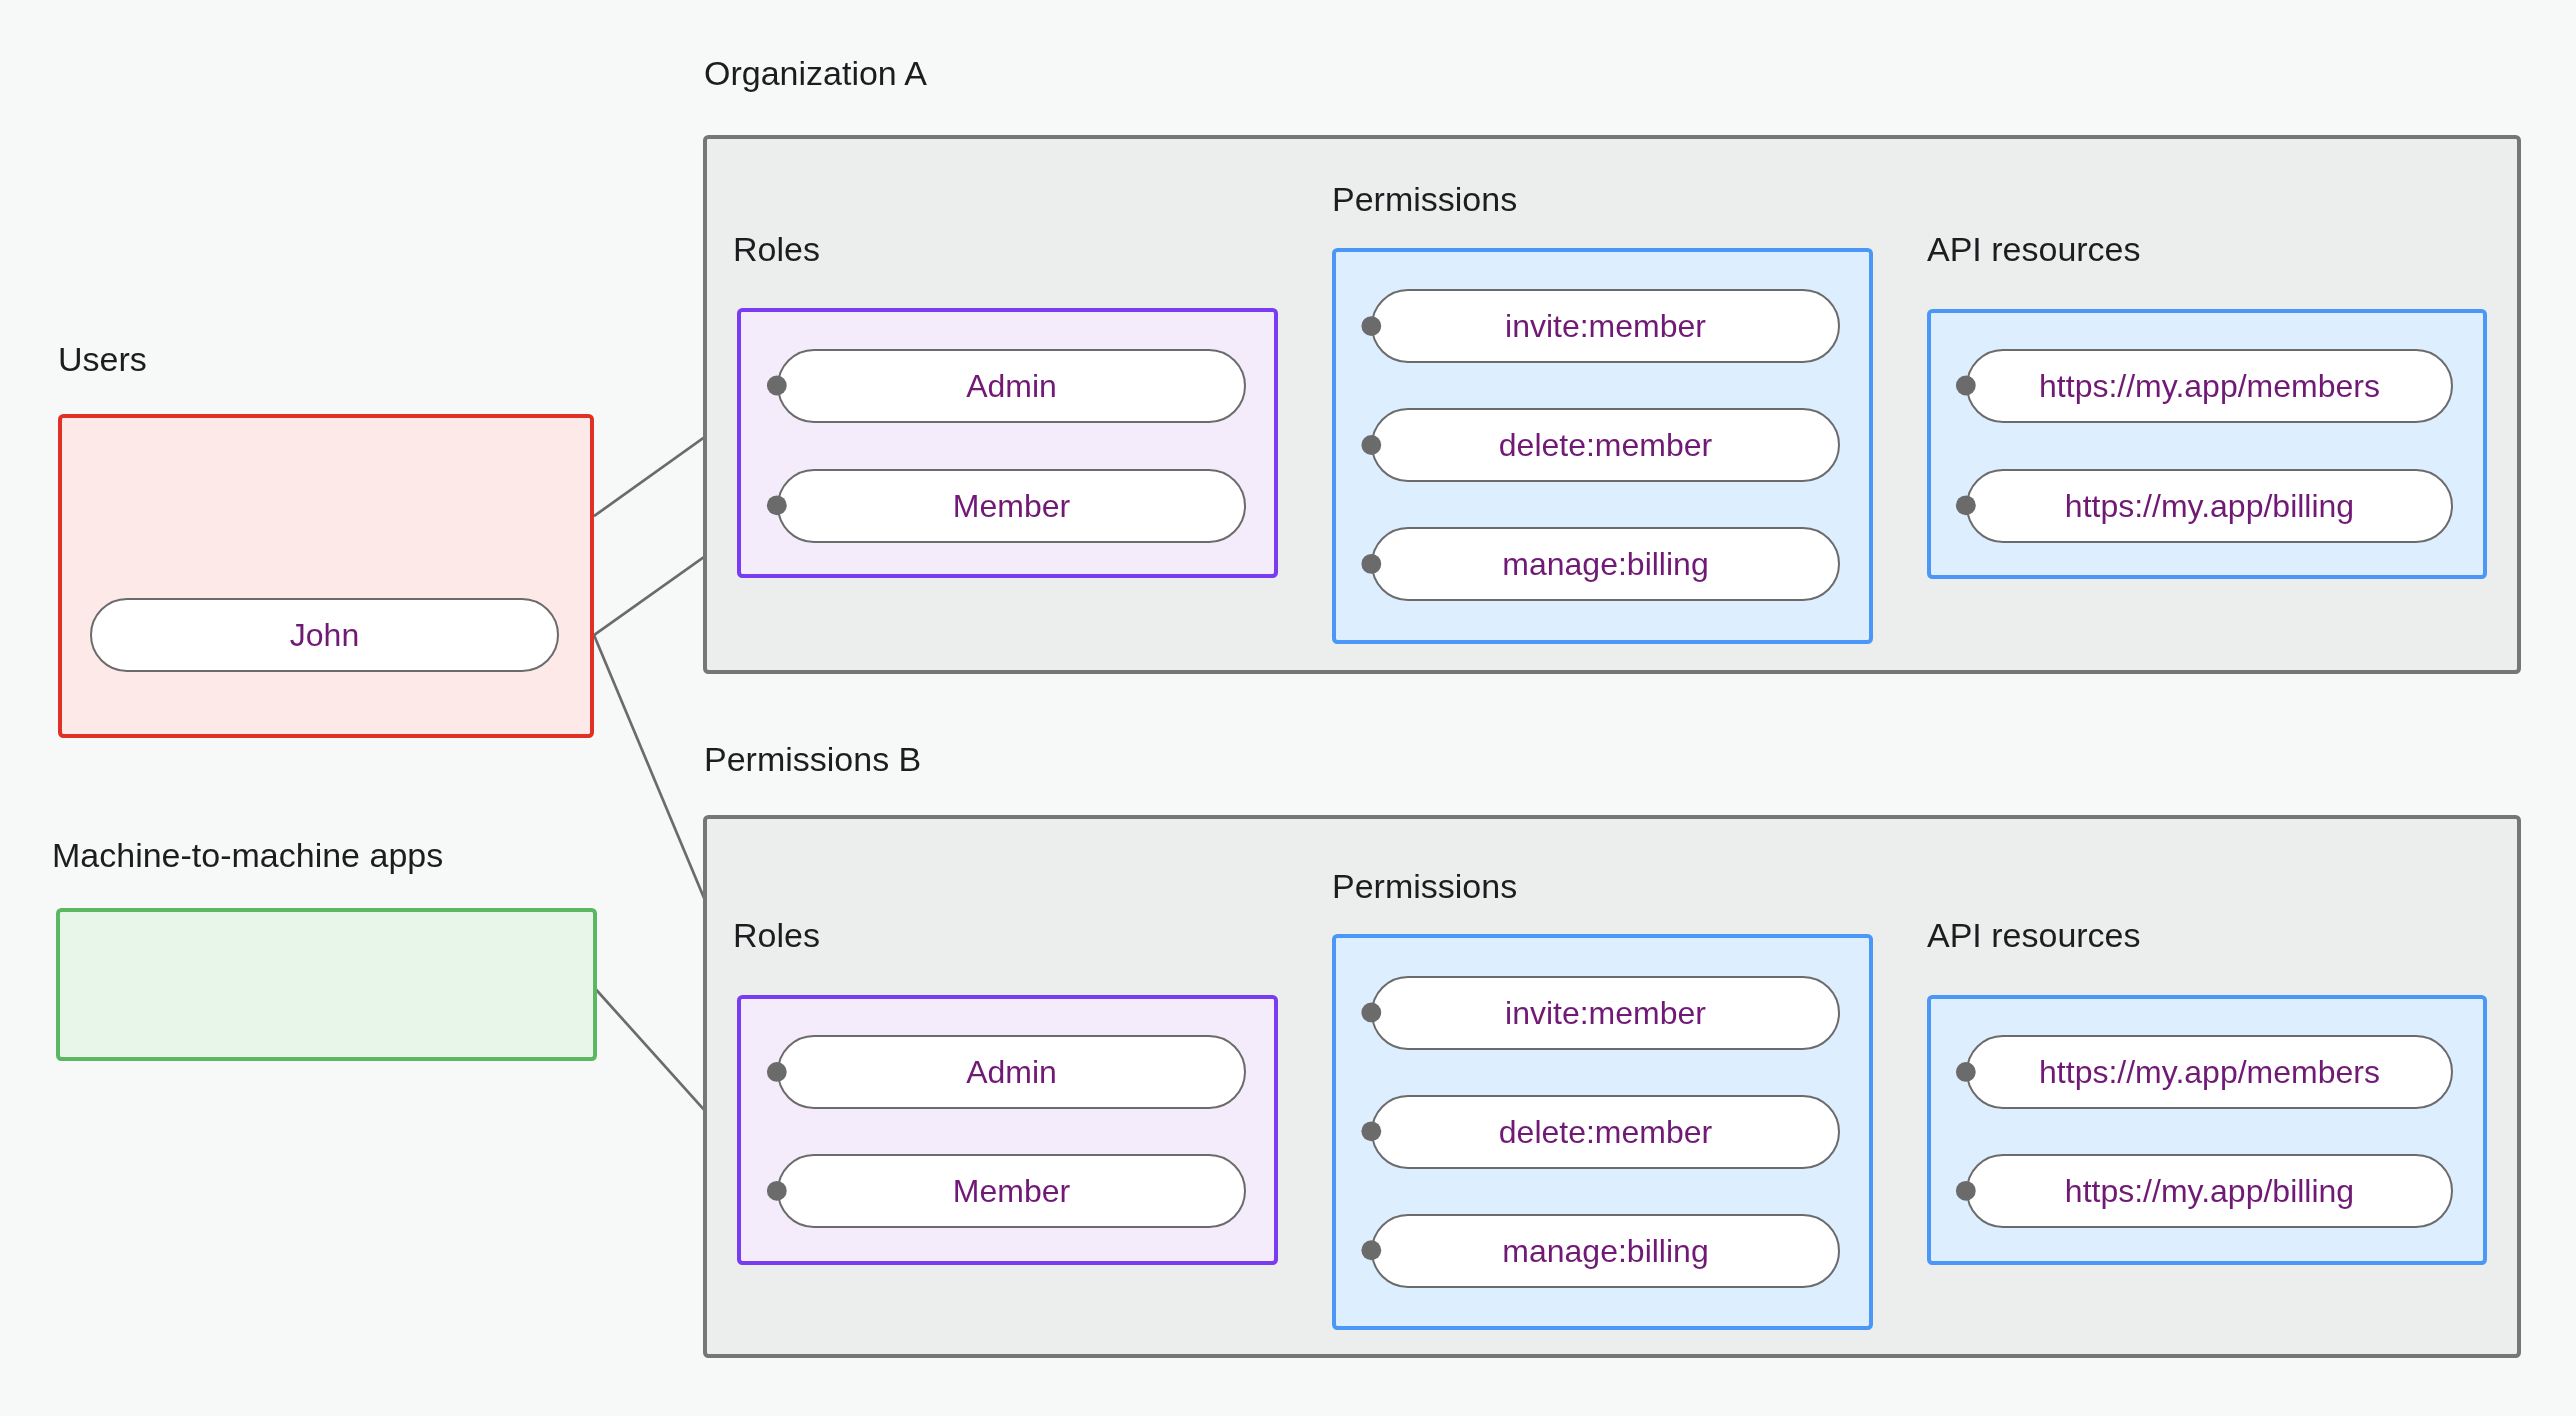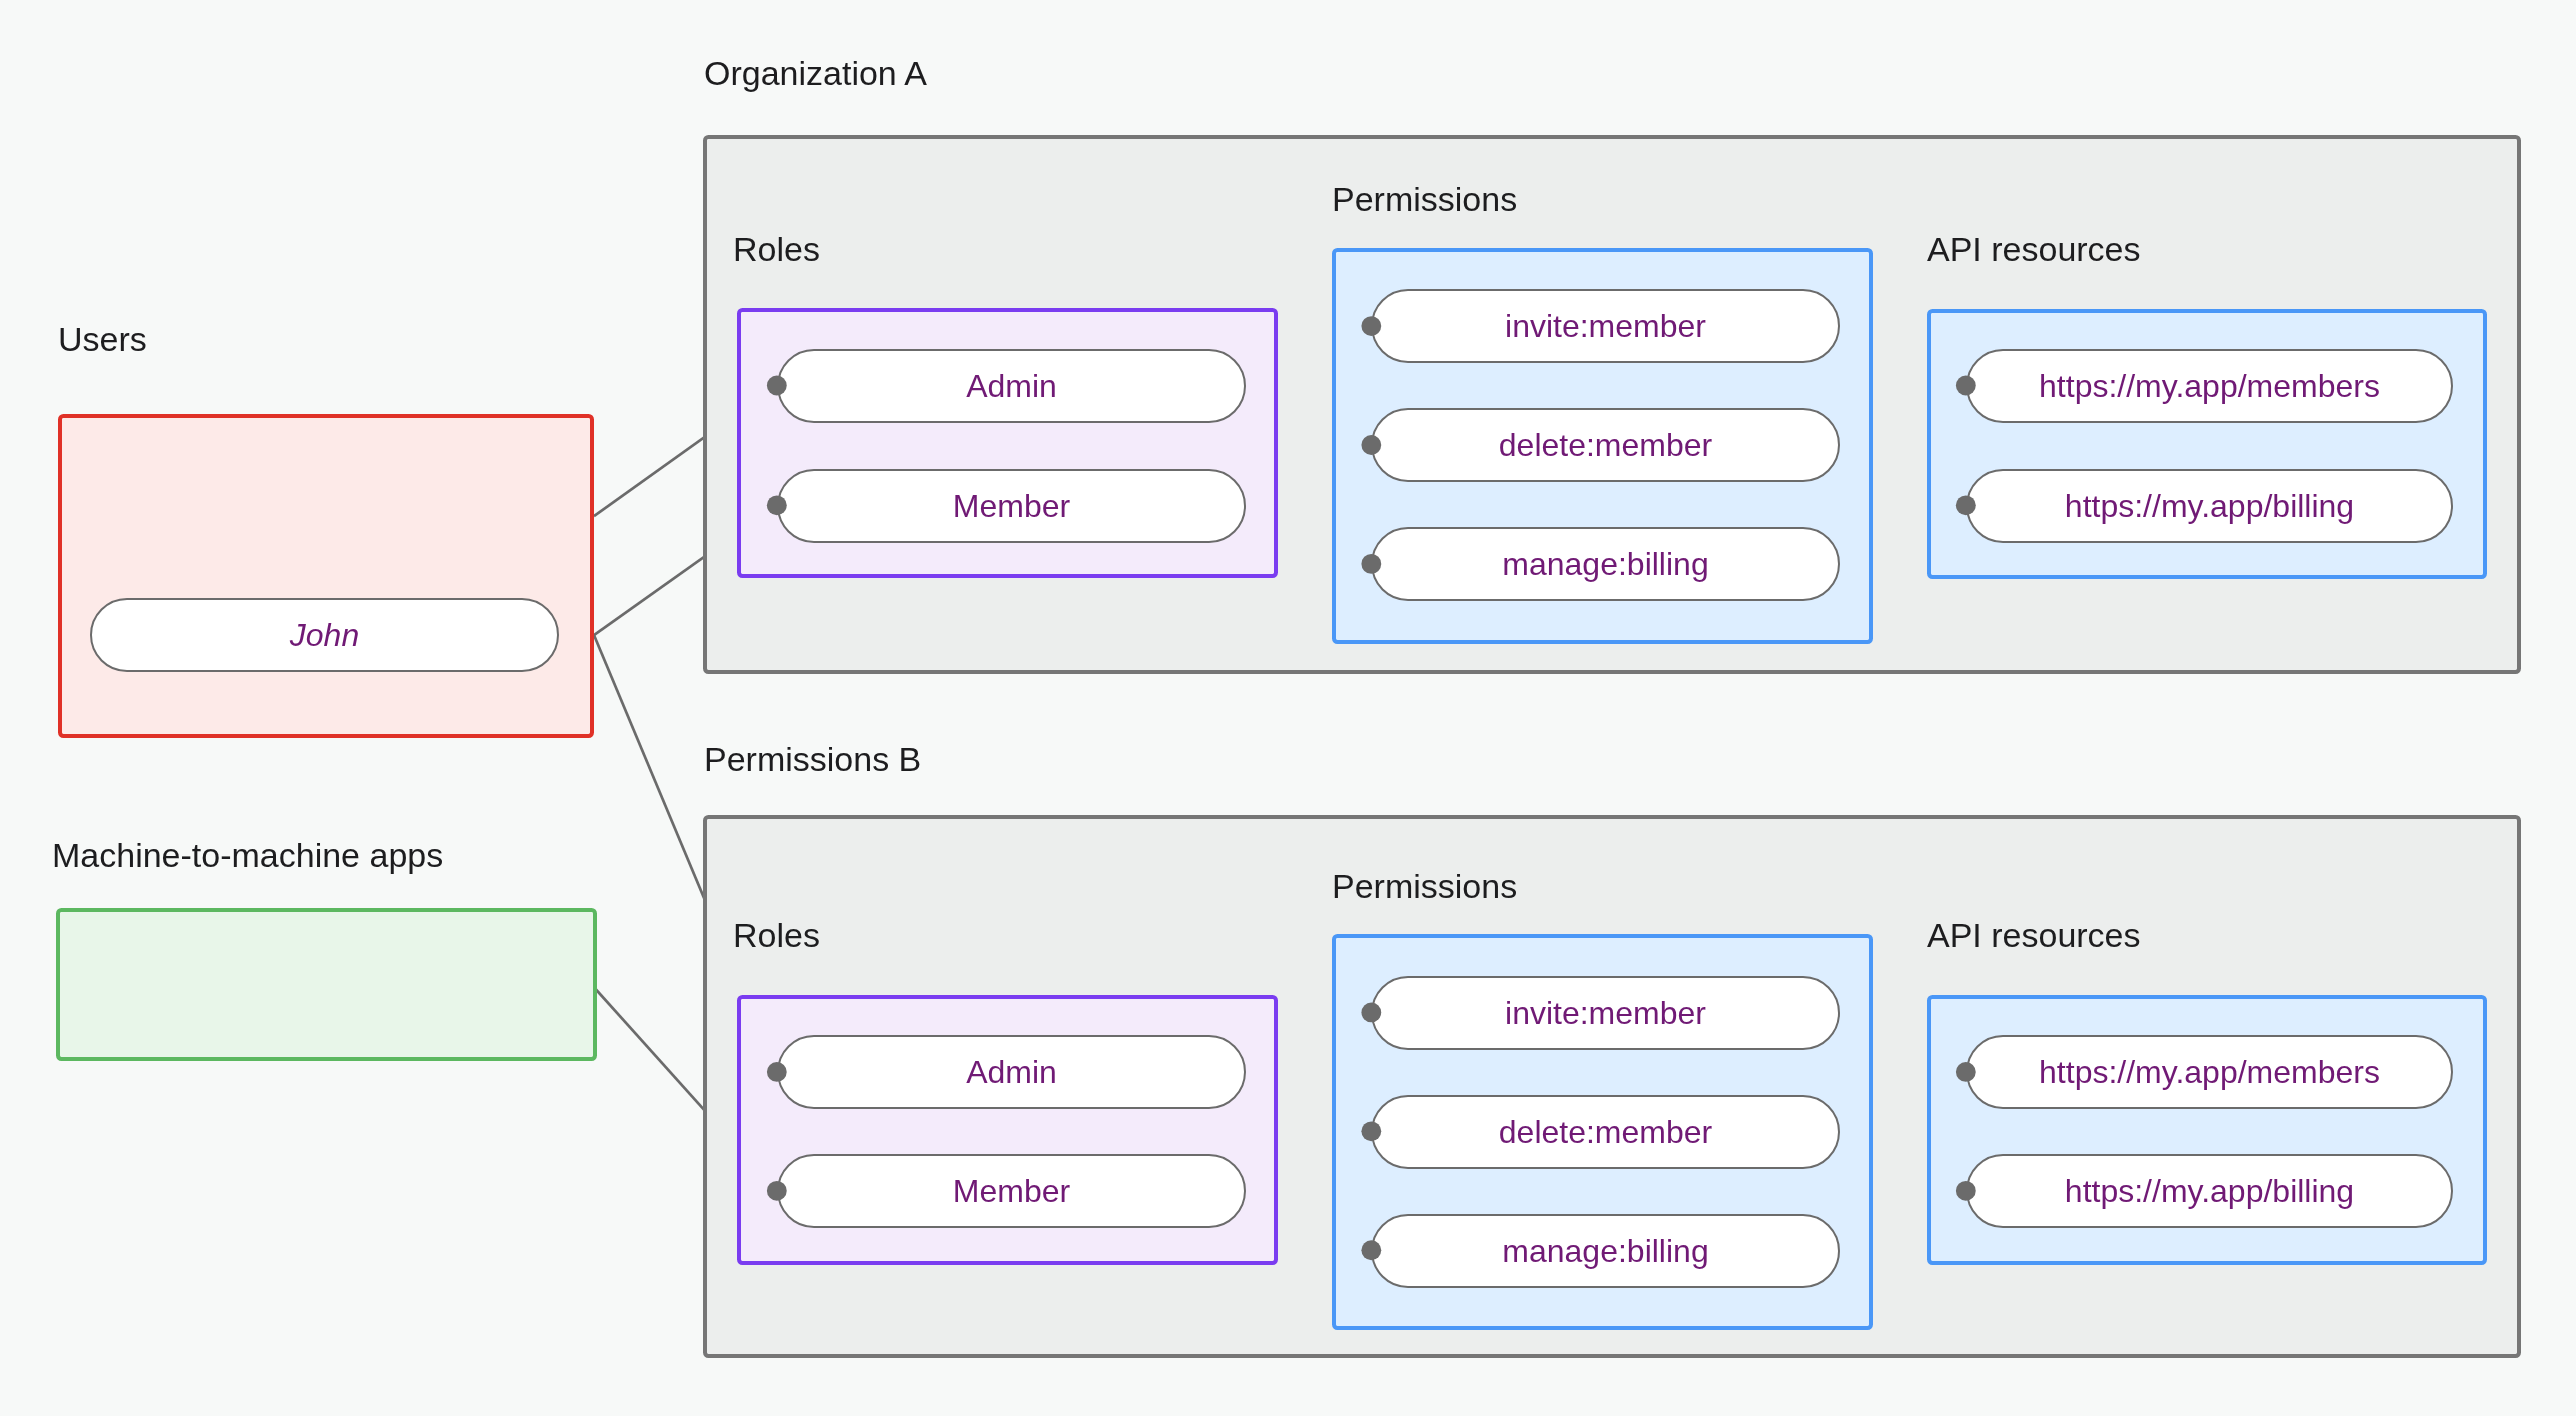--- a/index.html
+++ b/index.html
@@ -160,26 +160,26 @@
   <div class="node" style="left:1371px; top:1214px; width:469px; height:74px;">manage:billing</div>
 
   <div class="grp-label" style="left:1927px; top:918px;">API resources</div>
 
   <div class="box api-box" style="left:1927px; top:995px; width:560px; height:270px;"></div>
 
   <div class="node" style="left:1966px; top:1035px; width:487px; height:74px;">https://my.app/members</div>
 
   <div class="node" style="left:1966px; top:1154px; width:487px; height:74px;">https://my.app/billing</div>
 
-  <div class="grp-label" style="left:58px; top:322px;">Users</div>
+  <div class="grp-label" style="left:58px; top:342px;">Users</div>
 
   <div class="box users-box" style="left:58px; top:414px; width:536px; height:324px;"></div>
 
 
-  <div class="node" style="left:90px; top:598px; width:469px; height:74px;font-style:italic;">John</div>
+  <div class="node" style="left:90px; top:598px; width:469px; height:74px;">John</div>
 
   <div class="grp-label" style="left:52px; top:838px;">Machine-to-machine apps</div>
 
   <div class="box m2m-box" style="left:56px; top:908px; width:541px; height:153px;"></div>
 
 
   <svg class="layer" viewBox="0 0 2859 1572">
     <g fill="#6b6b6b">
 
       <circle cx="862" cy="428" r="11"></circle>

